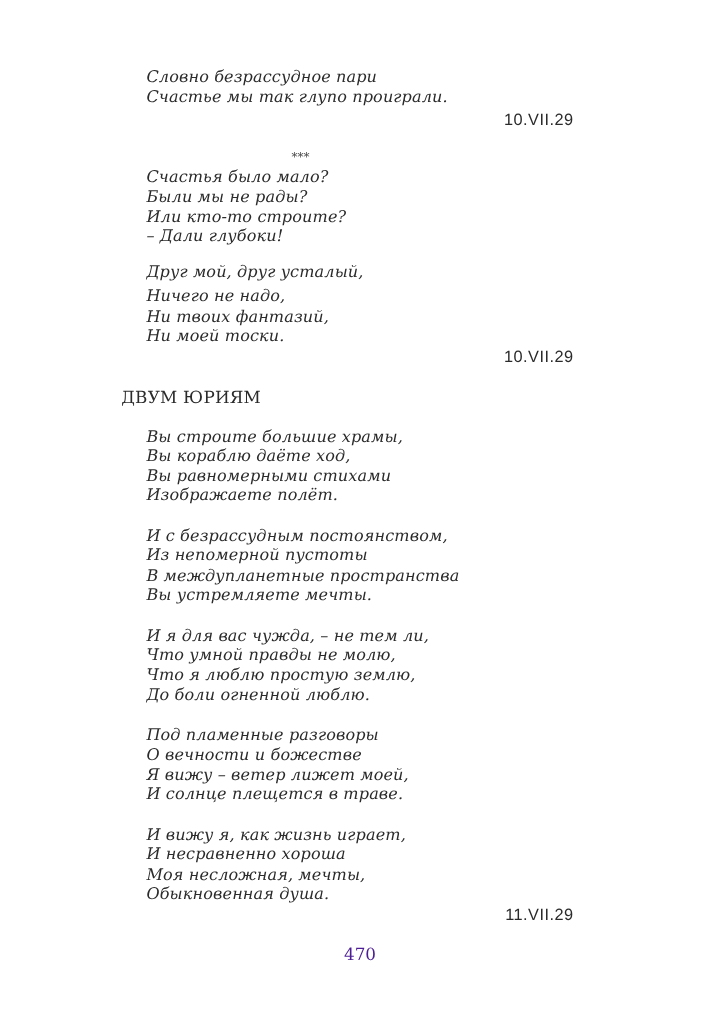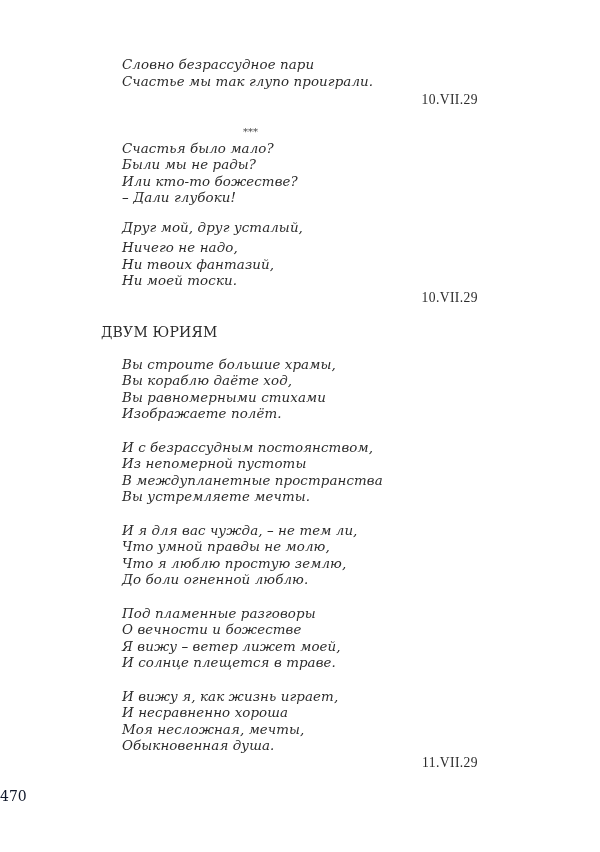--- a/index.html
+++ b/index.html
@@ -5,49 +5,49 @@
     html, body { margin: 0; padding: 0; background: #ffffff; }
     body { width: 600px; height: 852px; position: relative; overflow: hidden; }
     .page { position: absolute; left: 0; top: 0; width: 600px; height: 762px; color: #2a2a2a; }
     .line {
       position: absolute; left: 122px; white-space: nowrap;
       font-family: "DejaVu Serif", serif; font-style: italic;
       font-size: 13.4px; line-height: 16px; letter-spacing: 0.1px; color: #2b2b2b;
     }
     .date {
       position: absolute; right: 122px; white-space: nowrap;
-      font-family: Liberation Serif, serif; font-size: 13.6px; line-height: 16px;
+      font-family: Liberation Sans, sans-serif; font-size: 13.6px; line-height: 16px;
       letter-spacing: 0.4px; color: #2b2b2b;
     }
     .stars {
       position: absolute; left: 243px; font-family: "DejaVu Serif", serif;
       font-size: 10px; line-height: 12px; color: #444;
     }
     .title {
       position: absolute; left: 101px; font-family: "DejaVu Serif", serif;
       font-size: 14px; line-height: 16px; color: #2b2b2b; letter-spacing: 0.2px; text-align: center;
     }
     .pagenum {
-      position: absolute; left: 0; width: 600px; text-align: left;
-      font-family: "DejaVu Serif", serif; font-size: 14px; line-height: 16px; color: #0f172a;
+      position: absolute; left: 0; width: 600px; text-align: center;
+      font-family: "DejaVu Serif", serif; font-size: 14px; line-height: 16px; color: #4c1d95;
     }
   </style>
 </head>
 <body>
 
 <div class="page">
 
   <div class="line" style="top:57px">Словно безрассудное пари</div>
   <div class="line" style="top:74px">Счастье мы так глупо проиграли.</div>
   <div class="date" style="top:92px">10.VII.29</div>
 
   <div class="stars" style="top:126px">***</div>
   <div class="line" style="top:141px">Счастья было мало?</div>
   <div class="line" style="top:157px">Были мы не рады?</div>
-  <div class="line" style="top:174px">Или кто-то божестве?</div>
+  <div class="line" style="top:174px">Или кто-то строите?</div>
   <div class="line" style="top:190px">– Дали глубоки!</div>
 
   <div class="line" style="top:220px">Друг мой, друг усталый,</div>
   <div class="line" style="top:240px">Ничего не надо,</div>
   <div class="line" style="top:257px">Ни твоих фантазий,</div>
   <div class="line" style="top:273px">Ни моей тоски.</div>
   <div class="date" style="top:290px">10.VII.29</div>
 
   <div class="title" style="top:324px">ДВУМ ЮРИЯМ</div>
 

